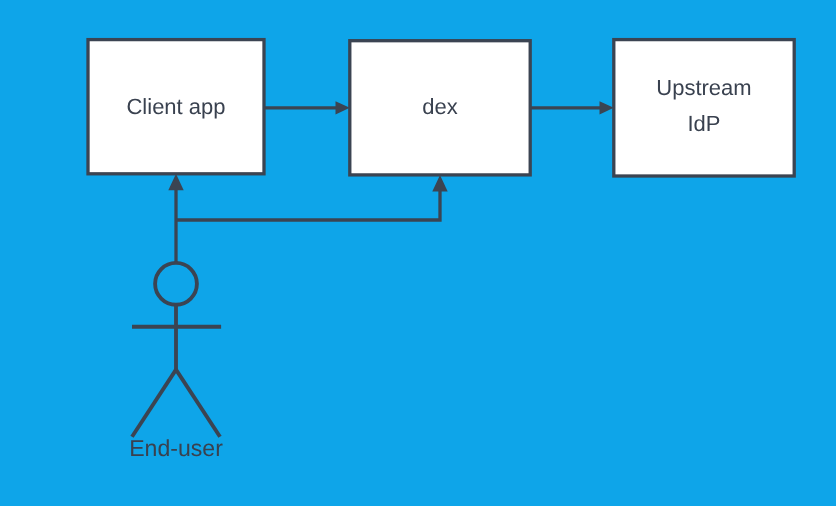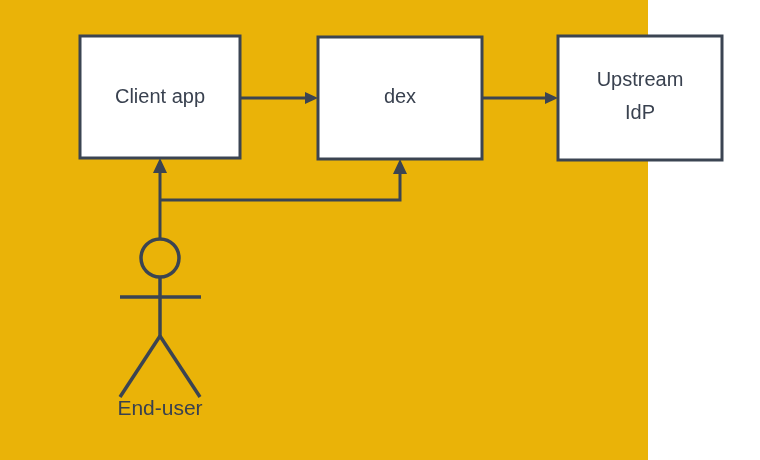--- a/index.html
+++ b/index.html
@@ -9,23 +9,23 @@
     background: #ffffff;
   }
   body {
     width: 760px;
     height: 460px;
     overflow: hidden;
     font-family: "Liberation Sans", sans-serif;
   }
   #diagram-canvas {
     position: relative;
-    width: 648px;
+    width: 760px;
     height: 460px;
-    background: #eab308;
+    background: #0ea5e9;
     text-align: center;
   }
   #diagram-svg {
     position: absolute;
     top: 0;
     left: 0;
     width: 760px;
     height: 460px;
     display: block;
   }

